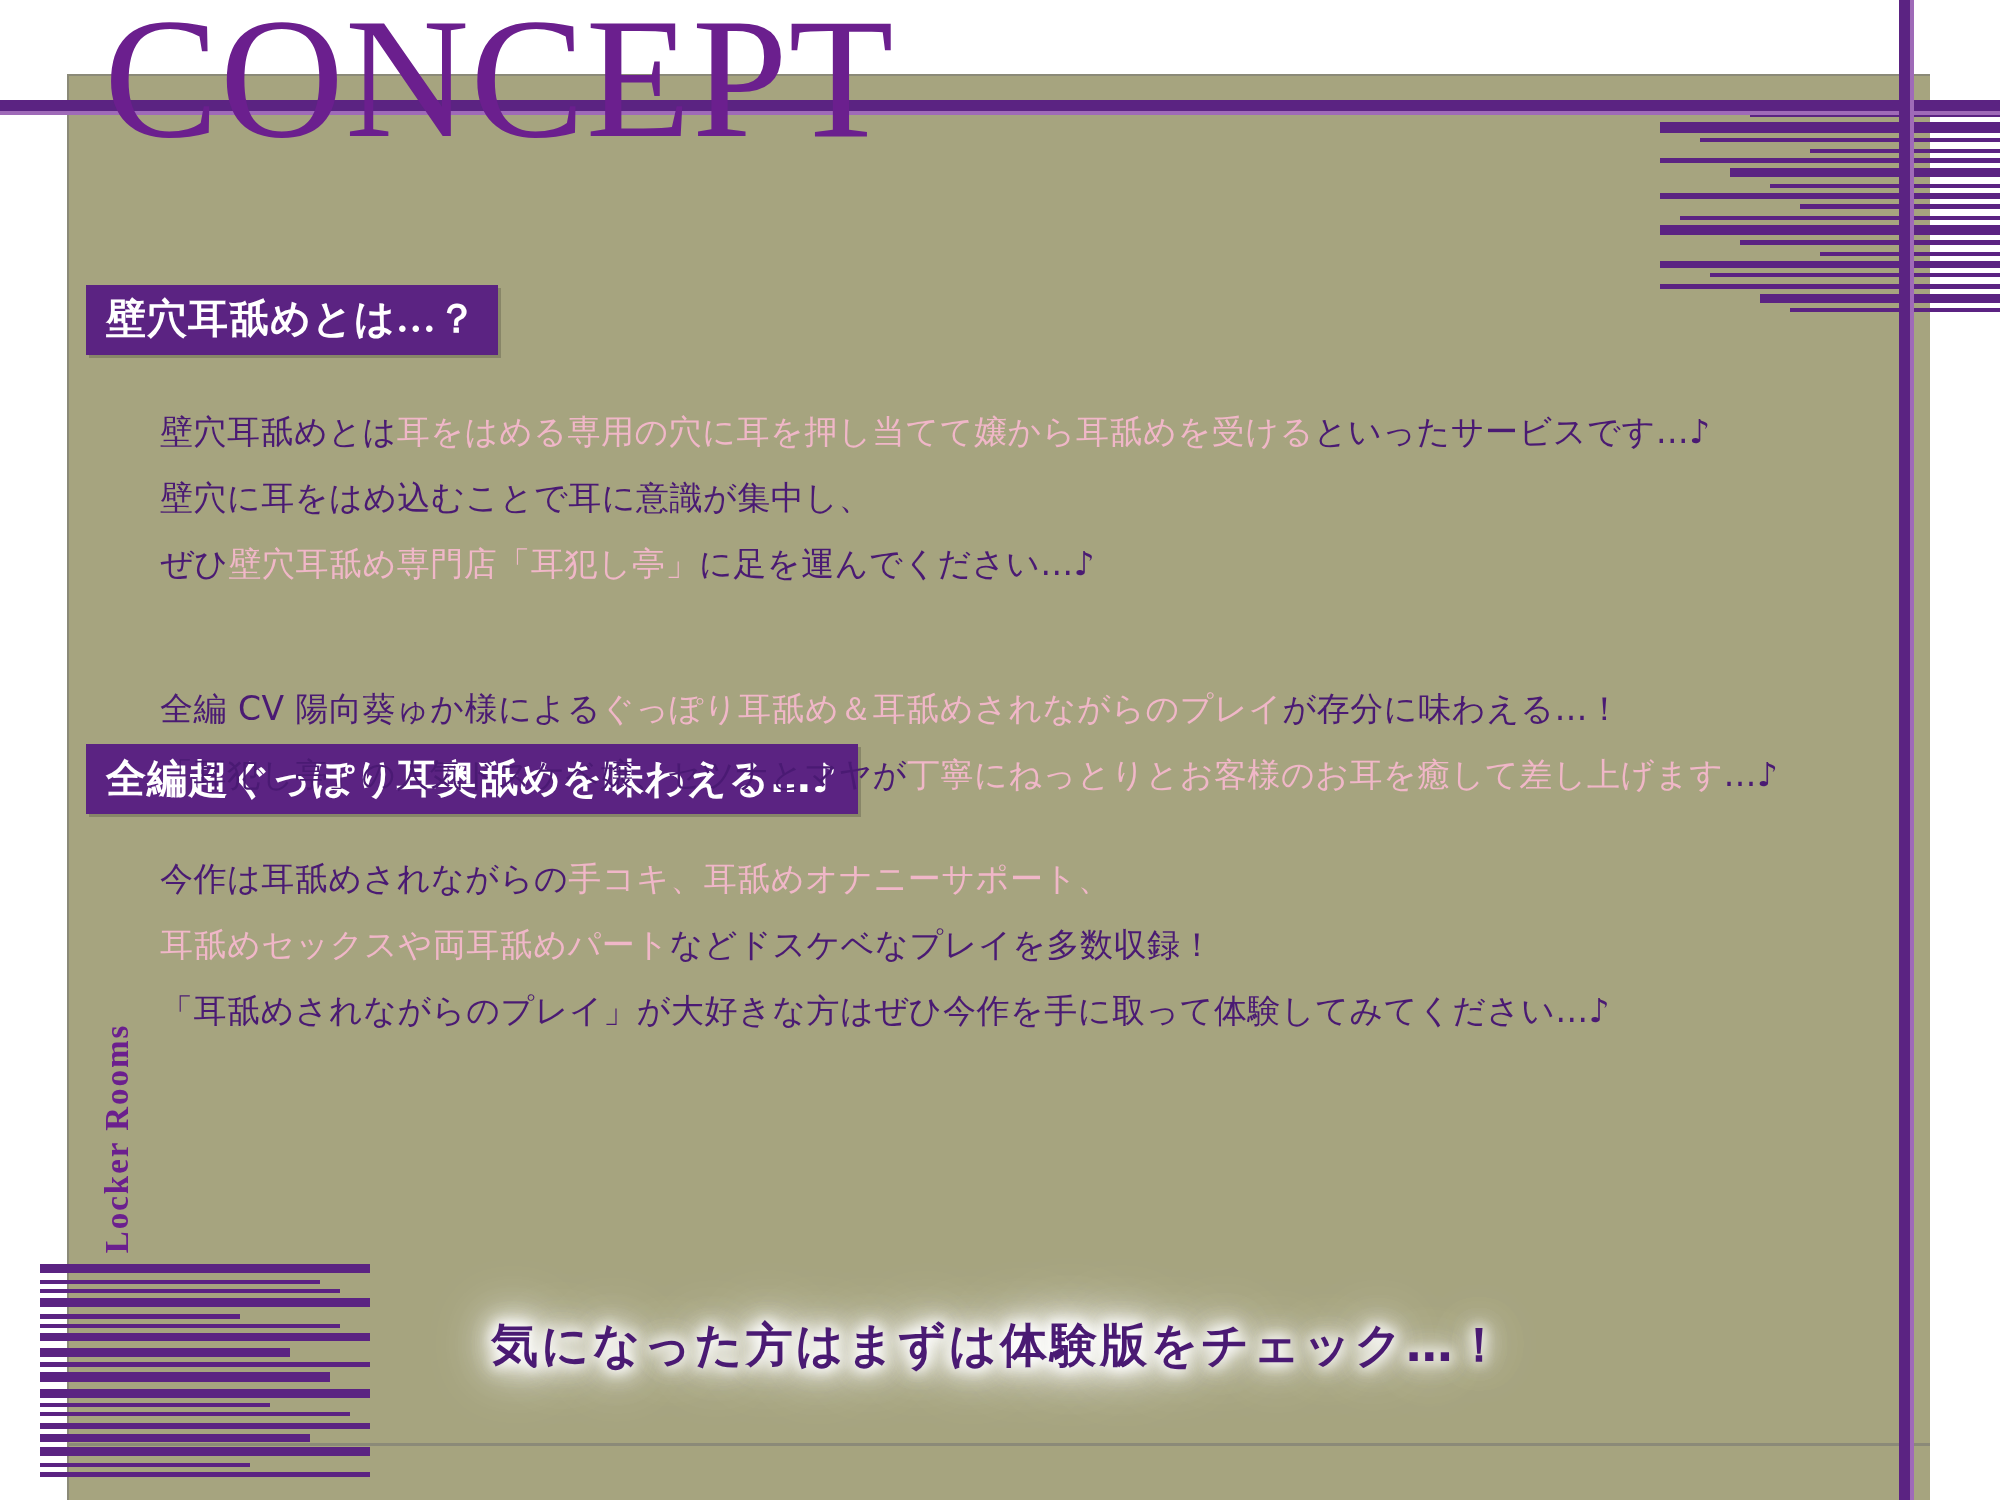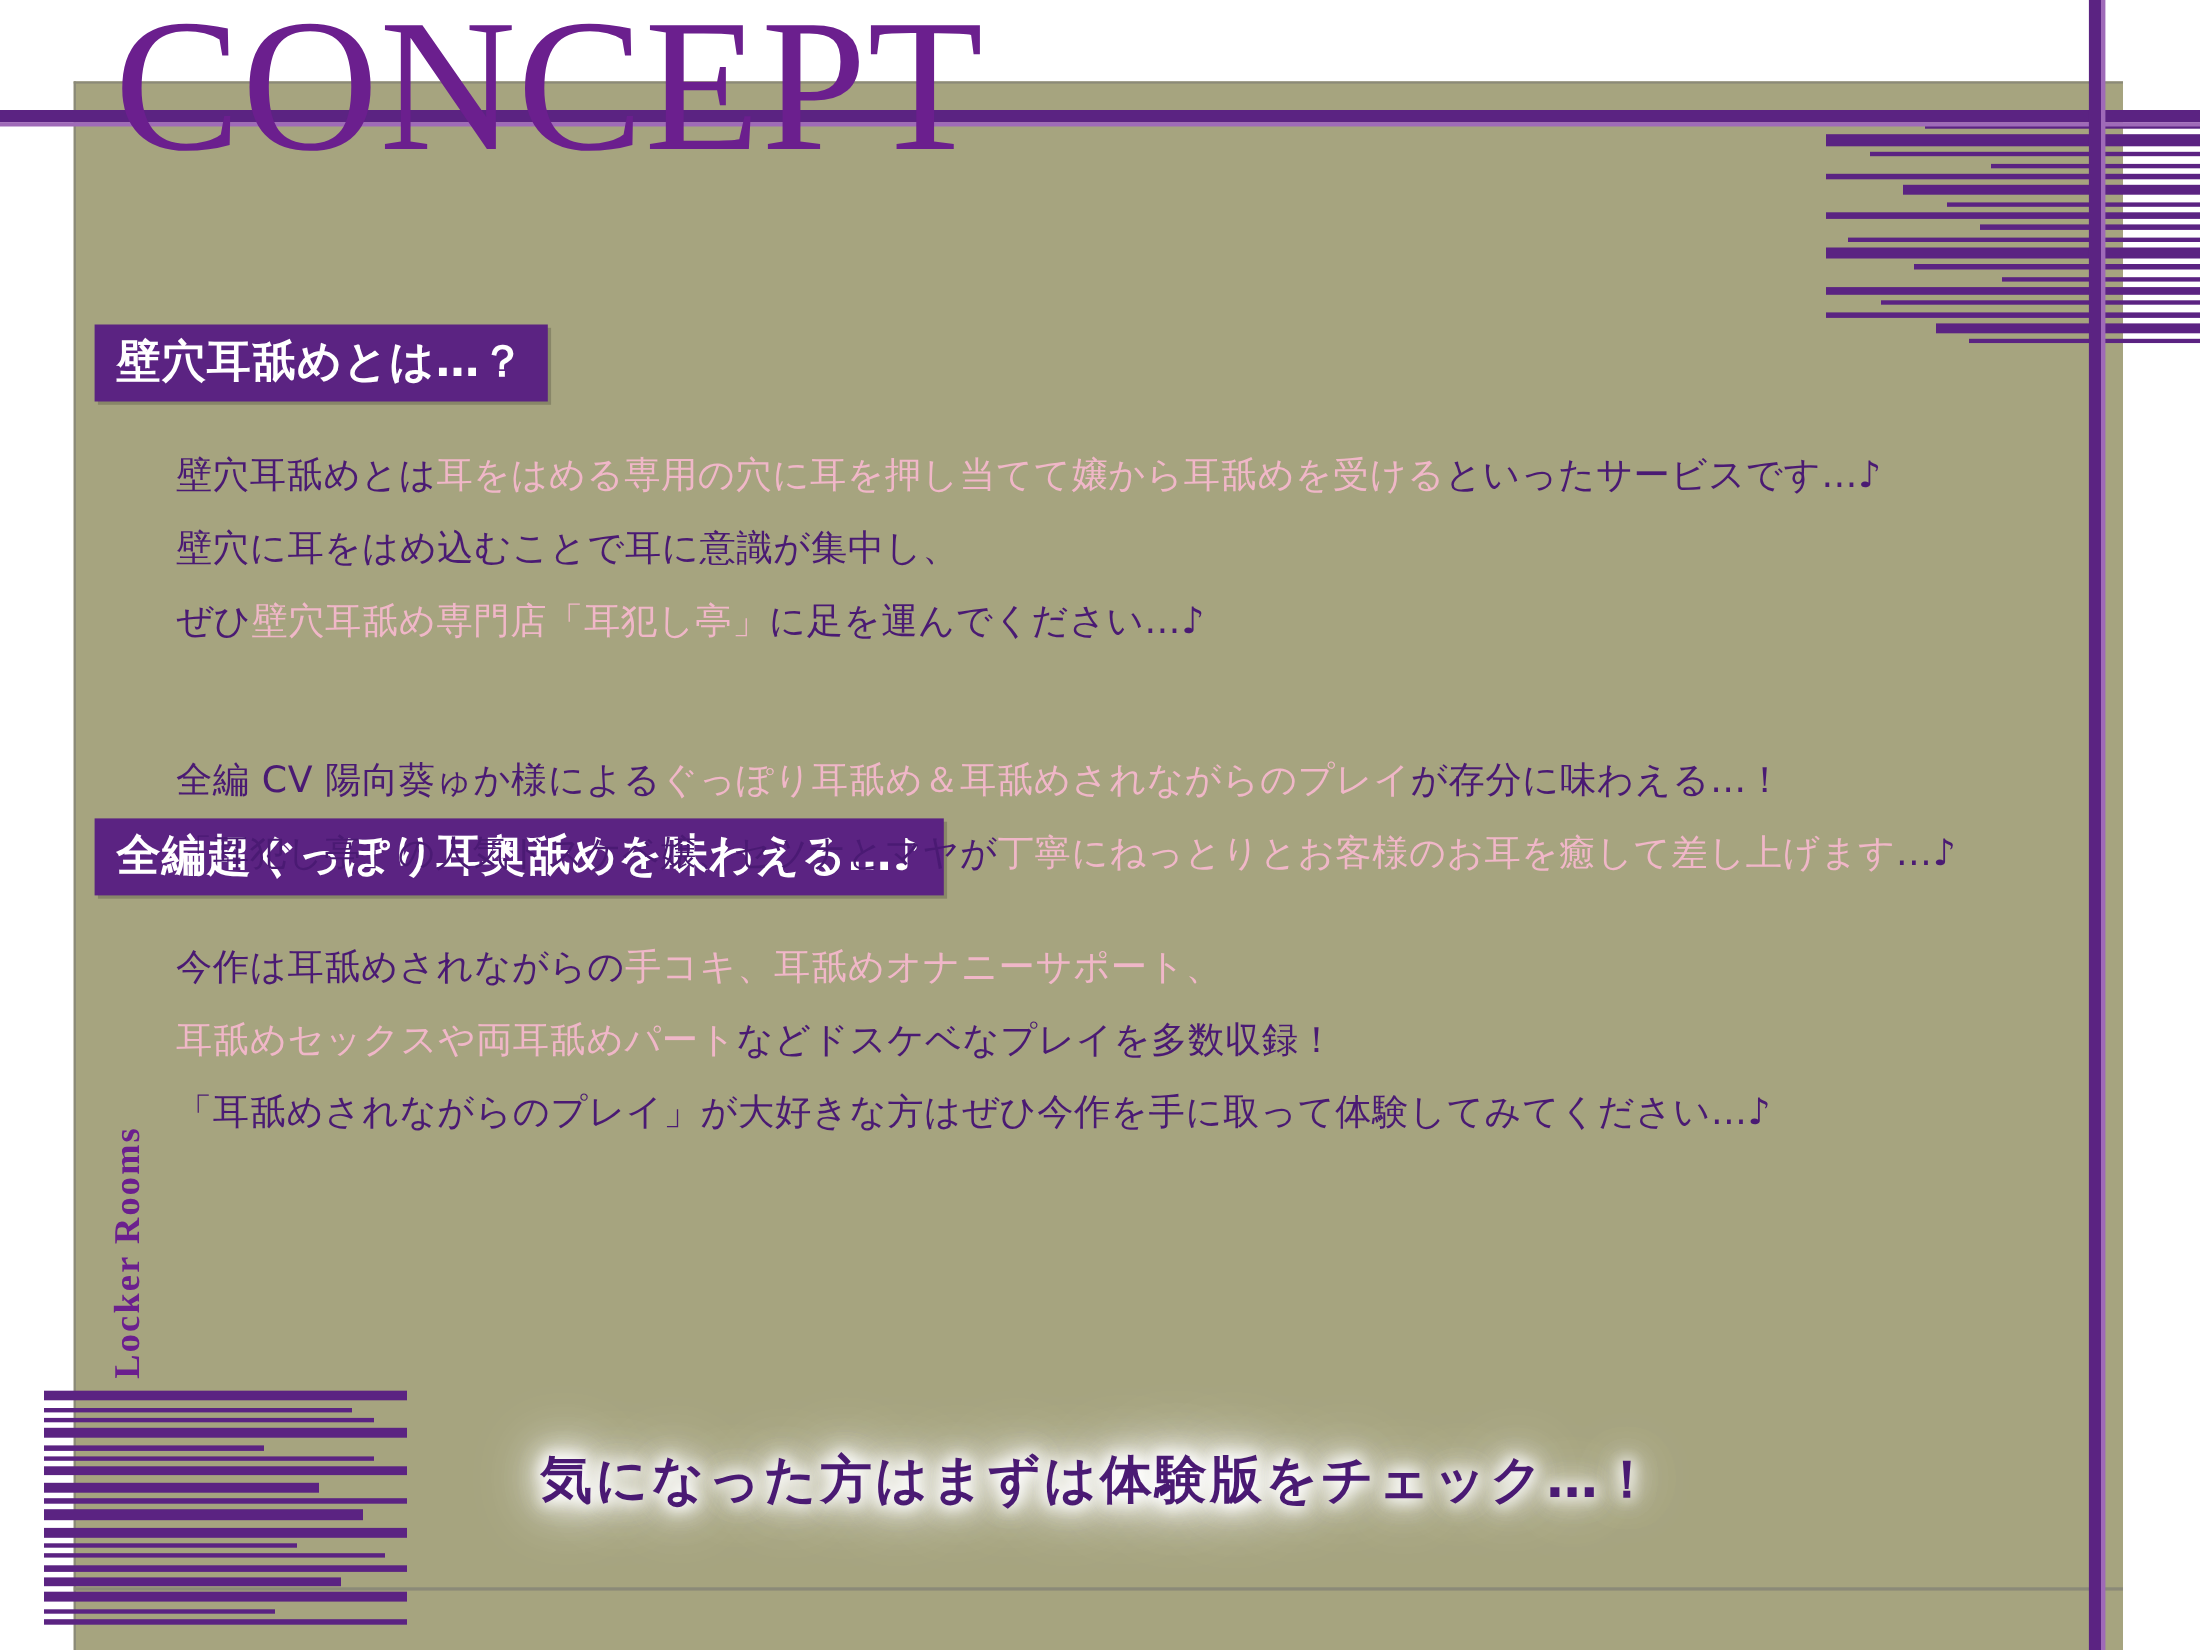--- a/index.html
+++ b/index.html
@@ -144,21 +144,21 @@
     background: #5b2382;
     color: #ffffff;
     font-size: 40px;
     font-weight: 700;
     line-height: 1;
     padding: 14px 20px 16px 20px;
     white-space: nowrap;
     box-shadow: 3px 3px 0 rgba(0,0,0,0.18);
     letter-spacing: 1px;
   }
-  #badge-1 { left: 19px; top: 221px; }
+  #badge-1 { left: 19px; top: 211px; font-family: Liberation Serif, serif; }
   #badge-2 { left: 19px; top: 670px; }
 
   .para {
     position: absolute;
     left: 93px;
     font-size: 33px;
     line-height: 66px;
     color: #4a1a73;
     white-space: nowrap;
     letter-spacing: 0.5px;

